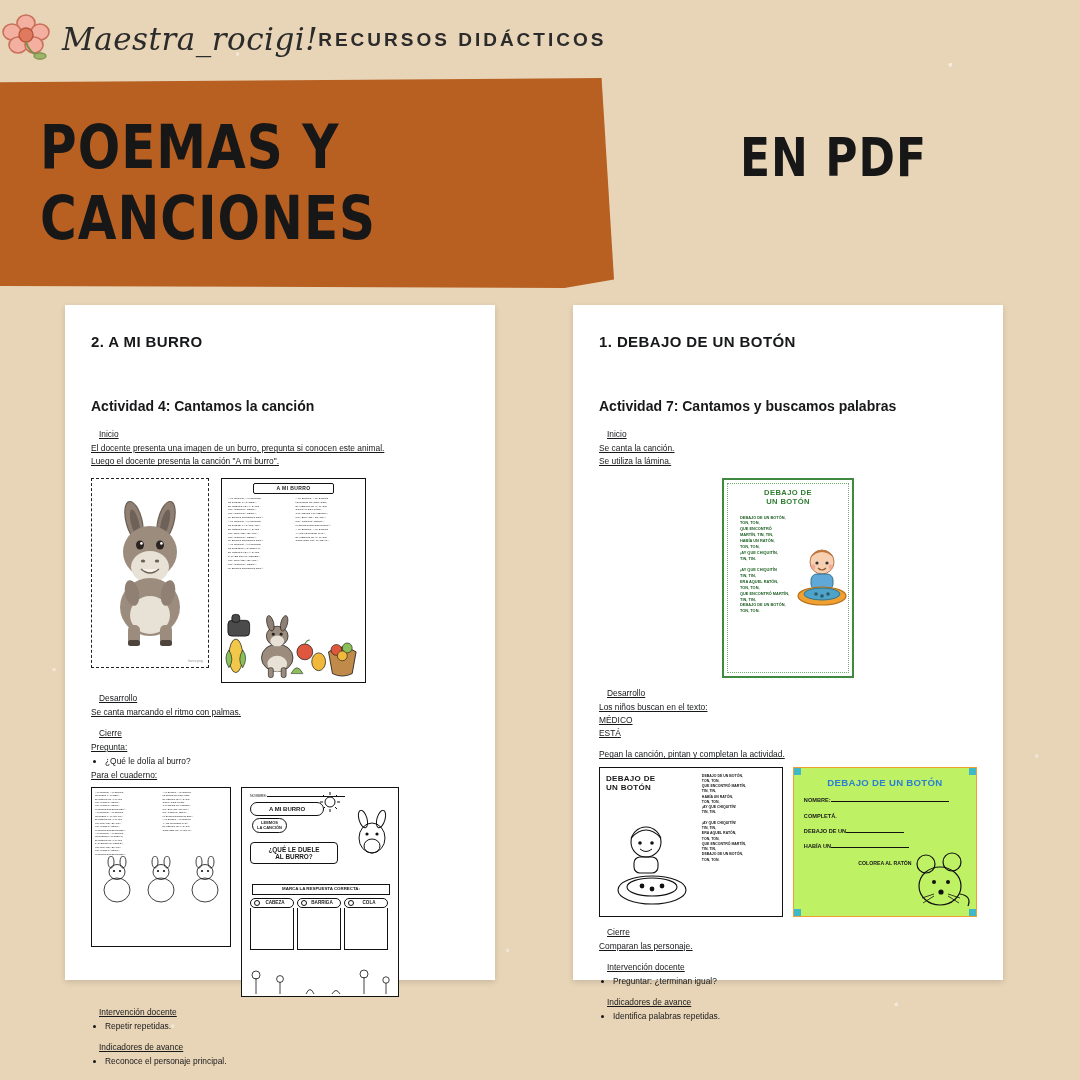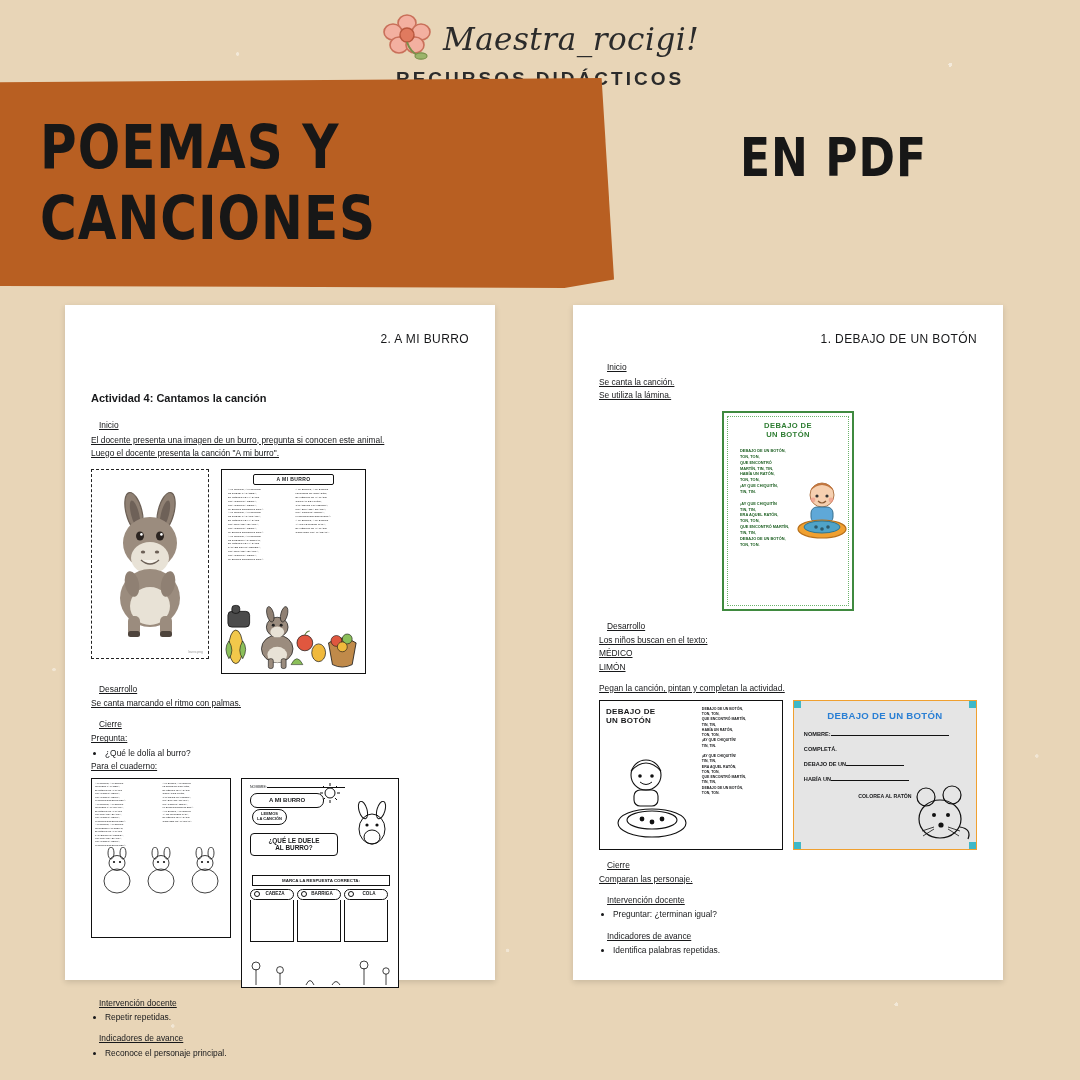--- a/index.html
+++ b/index.html
@@ -32,21 +32,21 @@
       radial-gradient(circle at 83% 93%, rgba(255,255,255,.45) 0 2px, transparent 2px),
       radial-gradient(circle at 96% 70%, rgba(255,255,255,.4) 0 1.5px, transparent 2px),
       radial-gradient(circle at 16% 95%, rgba(255,255,255,.4) 0 1.5px, transparent 2px),
       radial-gradient(circle at 58% 60%, rgba(255,255,255,.3) 0 1.2px, transparent 2px);
     pointer-events: none;
   }
 
   
   .brand {
     position: absolute; top: 12px; left: 0; width: 100%;
-    display: flex; flex-direction: column; align-items: center;
+    display: flex; flex-direction: row; align-items: center;
   }
   .brand-row { display: flex; align-items: center; gap: 10px; }
   .brand-name {
     font-family: "DejaVu Serif", serif;
     font-style: italic;
     font-size: 31px;
     color: #2b2b2b;
     letter-spacing: .5px;
   }
   .brand-sub {
@@ -95,28 +95,28 @@
     box-shadow: 0 2px 6px rgba(0,0,0,.14);
     padding: 18px 26px;
     font-size: 8.2px;
     color: #17181a;
     line-height: 1.45;
   }
   .page-left { left: 65px; }
   .page-right { left: 573px; }
 
   .doc-title {
-    text-align: right;
-    font-weight: 400;
-    font-size: 12px;
+    text-align: left;
+    font-weight: 700;
+    font-size: 15px;
     letter-spacing: .4px;
     margin: 8px 0 13px;
     font-variant: small-caps;
   }
-  .doc-h2 { font-weight: 700; font-size: 11px; margin-bottom: 12px; margin-top: 43px; }
+  .doc-h2 { font-weight: 700; font-size: 14px; margin-bottom: 12px; margin-top: 43px; }
   .doc-lbl {
     text-decoration: underline;
     margin: 9px 8px 2px;
     font-size: 8.4px;
   }
   .doc-p { margin: 0 0 1px; font-size: 8.4px; text-decoration: underline; }
   ul.doc-ul { margin: 2px 0 0 14px; padding: 0; }
   ul.doc-ul li { font-size: 8.4px; margin-bottom: 1px; }
   .spacer-8 { height: 8px; }
 
@@ -240,21 +240,21 @@
     position: relative; overflow: hidden; padding: 6px;
   }
   .bw-title {
     font-weight: 700; font-size: 8px; line-height: 1.2;
     letter-spacing: .3px;
   }
   .bw-lyrics { position: absolute; right: 6px; top: 6px; width: 74px; }
   .bw-line { font-size: 3.5px; font-weight: 700; line-height: 1.5; }
   .bw-right {
     width: 190px; height: 150px;
-    background: #e5e5e5; position: relative; overflow: hidden;
+    background: #bef264; position: relative; overflow: hidden;
     border: 1.6px solid #f0a030;
     padding: 8px 10px;
   }
   .bw-r-title {
     text-align: center; font-weight: 700; font-size: 9.6px;
     color: #2a7fd4; letter-spacing: .3px;
   }
   .bw-r-row { font-size: 5.6px; font-weight: 700; margin-top: 7px; }
   .bw-r-row i { display: inline-block; border-bottom: .8px solid #111; }
   .bw-r-foot { text-align: center; font-weight: 700; font-size: 5.2px; margin-top: 10px; }
@@ -563,20 +563,21 @@
     </ul>
 
   <div class="doc-lbl">Indicadores de avance</div>
   <ul class="doc-ul">
       <li>Reconoce el personaje principal.</li>
     </ul>
 </div>
 
 <div class="page page-right">
   <div class="doc-title">1. DEBAJO DE UN BOTÓN</div>
+  <div class="doc-h2">Actividad 7: Cantamos y buscamos palabras</div>
 
   <div class="doc-lbl">Inicio</div>
   <div class="doc-p">Se canta la canción.</div>
   <div class="doc-p">Se utiliza la lámina.</div>
 
   <div class="boton-card">
     <div class="bc-title" id="bcTitle">
         <div>DEBAJO DE</div>
         <div>UN BOTÓN</div>
       </div>
@@ -612,21 +613,21 @@
       <ellipse cx="26" cy="48" rx="18" ry="6" fill="#4fa3c8" stroke="#2d7591" stroke-width="1"></ellipse>
       <circle cx="20" cy="48" r="1.8" fill="#2d5a6b"></circle>
         <circle cx="26" cy="50" r="1.8" fill="#2d5a6b"></circle>
       <circle cx="32" cy="48" r="1.8" fill="#2d5a6b"></circle>
     </svg>
   </div>
 
   <div class="doc-lbl">Desarrollo</div>
   <div class="doc-p">Los niños buscan en el texto:</div>
   <div class="doc-p">MÉDICO</div>
-  <div class="doc-p">LIMÓN</div>
+  <div class="doc-p">ESTÁ</div>
   <div class="spacer-8"></div>
   <div class="doc-p">Pegan la canción, pintan y completan la actividad.</div>
 
   <div class="bottom-row">
     <div class="bw-left">
       <div class="bw-title" id="bwTitle">
           <div>DEBAJO DE</div>
           <div>UN BOTÓN</div>
         </div>
       <div class="bw-lyrics" id="bwLyrics">

